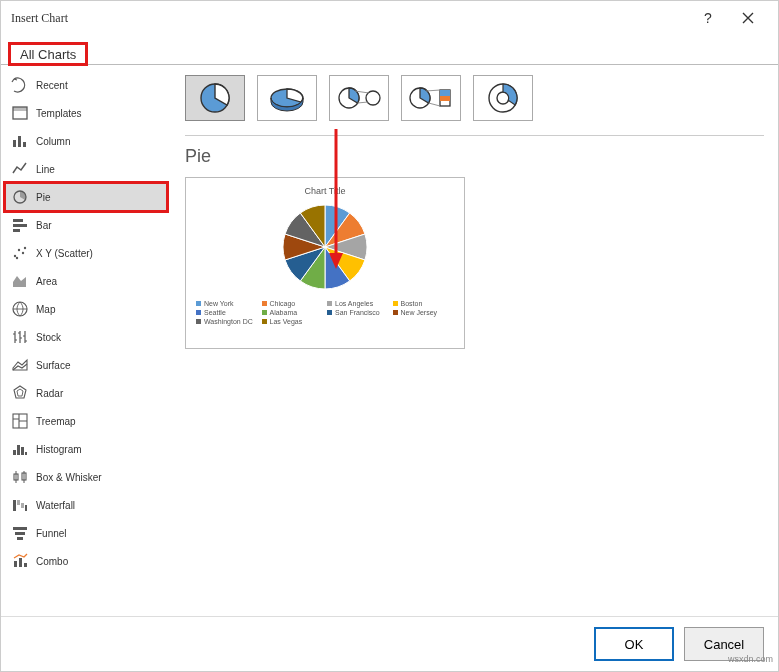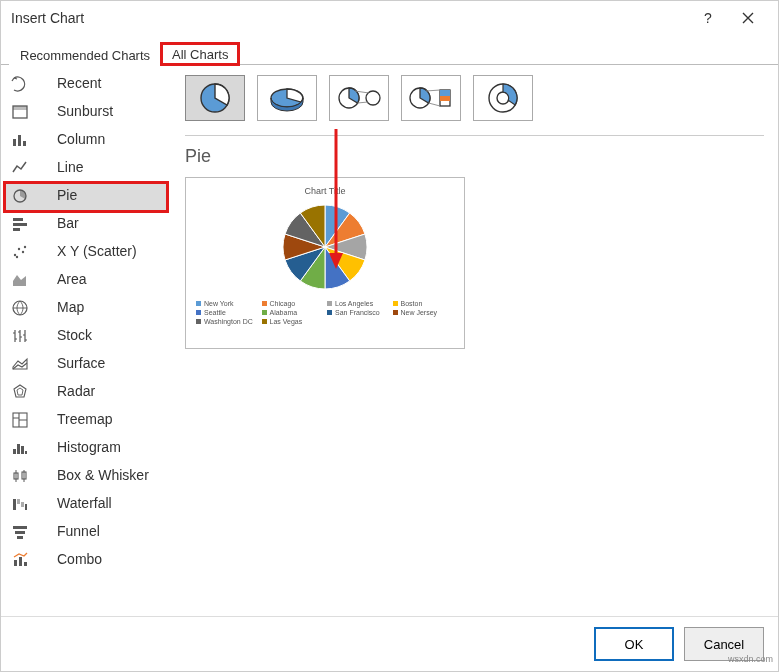--- a/index.html
+++ b/index.html
@@ -20,21 +20,21 @@
   box-shadow: 2px 2px 6px rgba(0,0,0,0.2);
   display: flex;
   flex-direction: column;
 }
 .titlebar {
   display: flex;
   align-items: center;
   padding: 0 10px;
   height: 34px;
 }
-.titlebar .title { flex: 1; font-size: 14px; }
+.titlebar .title { flex: 1; font-size: 12px; font-family: Liberation Serif, serif; }
 .titlebar .tbtn {
   width: 40px; height: 28px;
   display: flex; align-items: center; justify-content: center;
   font-size: 14px; color: #333; cursor: default;
 }
 .tabstrip {
   display: flex;
   align-items: flex-end;
   height: 24px;
   border-bottom: 1px solid #bbb;
@@ -62,25 +62,25 @@
   display: flex;
   overflow: hidden;
 }
 .sidebar {
   width: 170px;
   padding: 6px 4px;
   overflow: hidden;
 }
 .side-item {
   display: flex;
-  align-items: flex-start;
-  gap: 28px;
+  align-items: center;
+  gap: 7px;
   padding: 4px 6px;
   height: 28px;
-  font-size: 14px;
+  font-size: 10px;
   color: #333;
   white-space: nowrap;
 }
 .side-item .icon {
   width: 18px; height: 18px;
   display: flex; align-items: center; justify-content: center;
 }
 .side-item.selected {
   background: #dcdcdc;
 }
@@ -183,21 +183,20 @@
     <div class="title">Insert Chart</div>
     <div class="tbtn">?</div>
     <div class="tbtn">
       <svg width="12" height="12" viewBox="0 0 12 12">
           <path d="M1 1 L11 11 M11 1 L1 11" stroke="#333" stroke-width="1.4"></path>
         </svg>
     </div>
   </div>
 
   <div class="tabstrip">
-    <div class="tab">Recommended Charts</div>
     <div class="tab active highlight">All Charts</div>
   </div>
 
   <div class="content">
 
     <div class="sidebar">
       <div class="side-item">
         <span class="icon">
             <svg width="18" height="18" viewBox="0 0 18 18">
               <path d="M3 3 A7 7 0 1 1 3 15" fill="none" stroke="#595959" stroke-width="1.3"></path>
@@ -206,21 +205,21 @@
           </span>
         <span>Recent</span>
       </div>
       <div class="side-item">
         <span class="icon">
             <svg width="18" height="18" viewBox="0 0 18 18">
               <rect x="2" y="3" width="14" height="12" fill="none" stroke="#595959" stroke-width="1.3"></rect>
               <rect x="2" y="3" width="14" height="4" fill="#595959" opacity="0.4"></rect>
             </svg>
           </span>
-        <span>Sunburst</span>
+        <span>Templates</span>
       </div>
       <div class="side-item">
         <span class="icon">
             <svg width="18" height="18" viewBox="0 0 18 18">
               <rect x="2" y="8" width="3" height="7" fill="#595959"></rect>
               <rect x="7" y="4" width="3" height="11" fill="#595959"></rect>
               <rect x="12" y="10" width="3" height="5" fill="#595959"></rect>
             </svg>
           </span>
         <span>Column</span>

